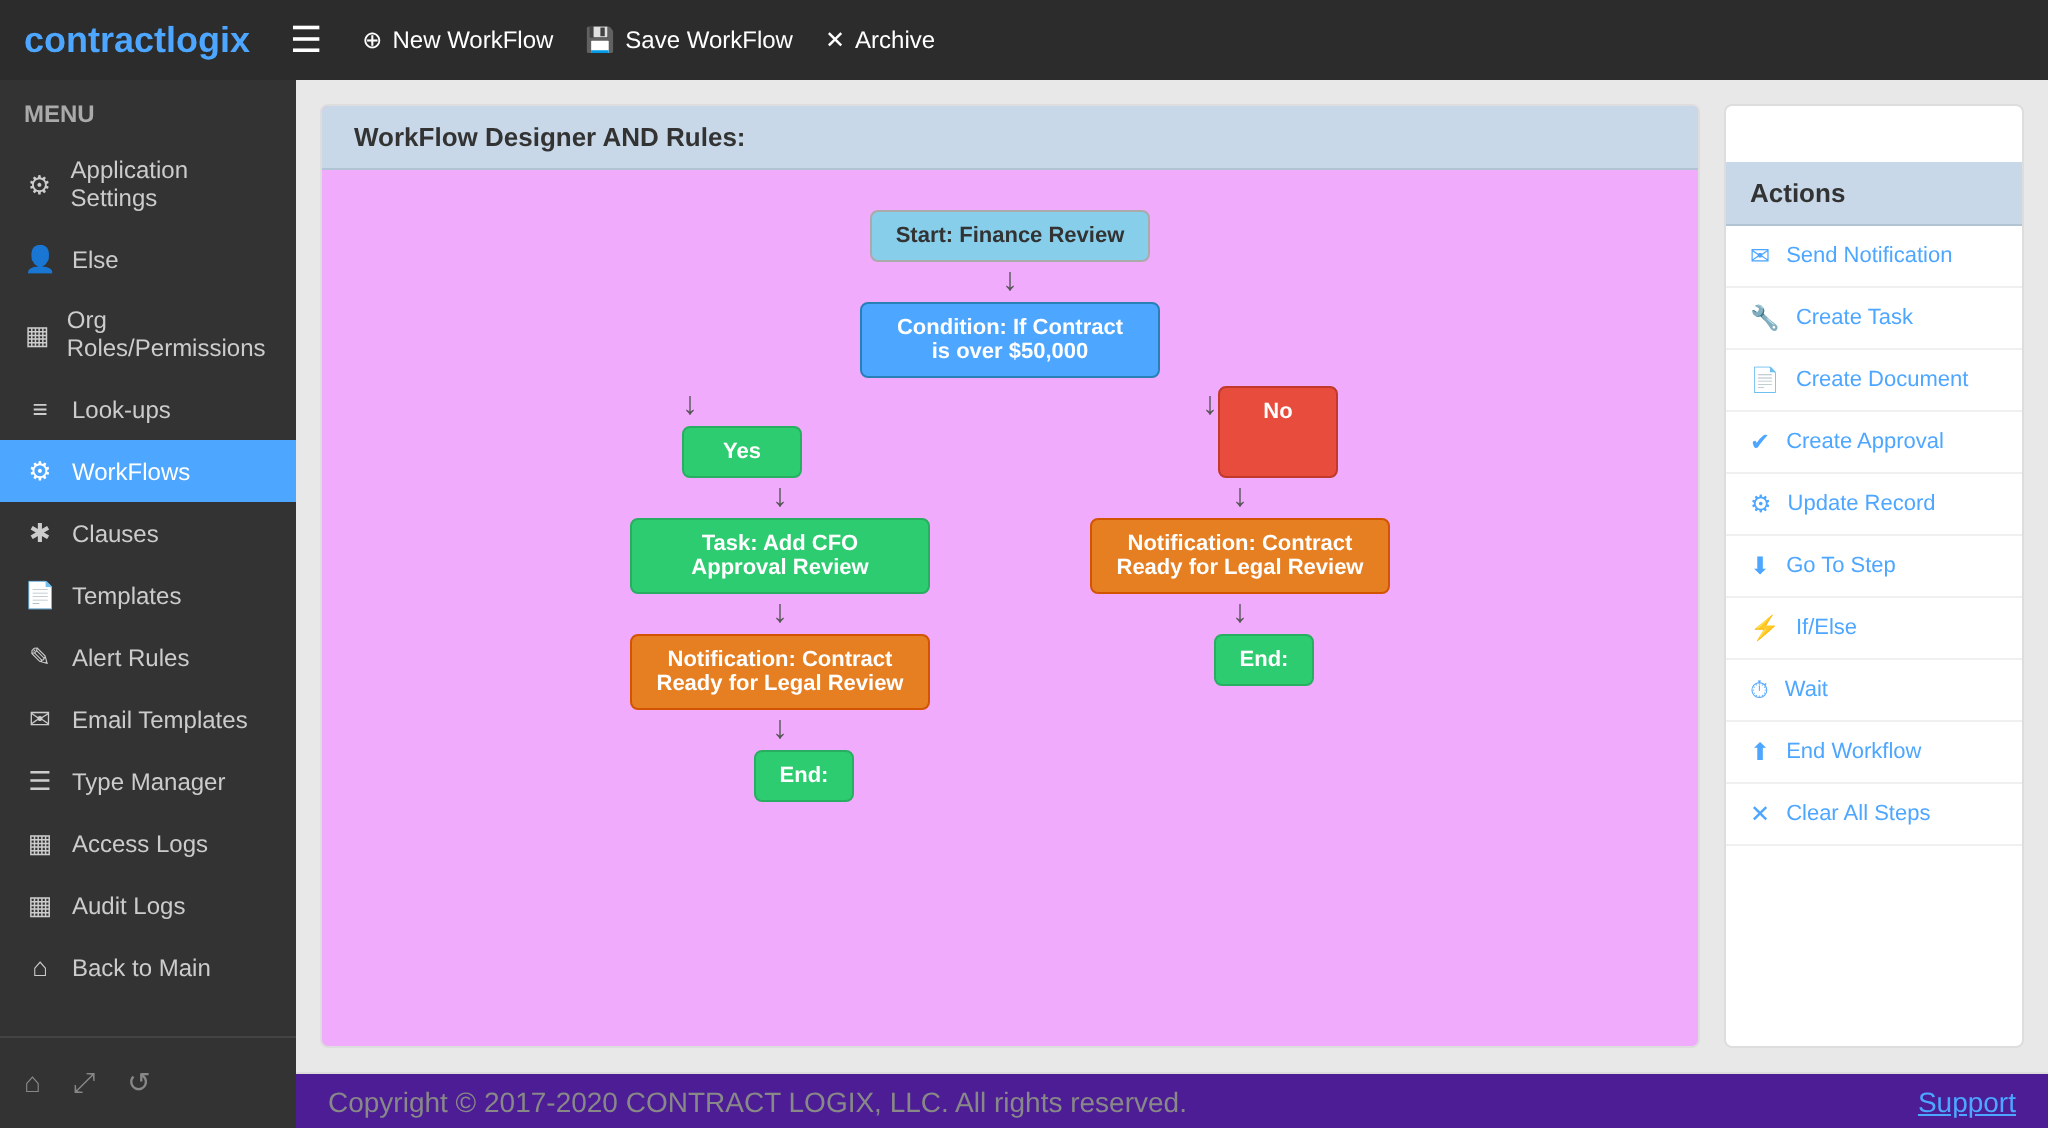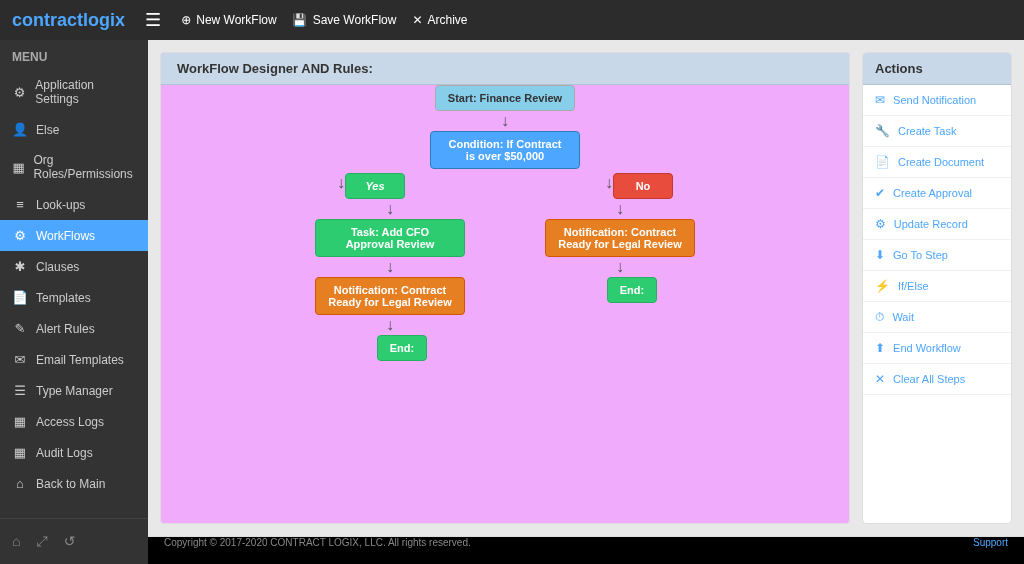--- a/index.html
+++ b/index.html
@@ -121,20 +121,21 @@
       font-size: 13px;
       font-weight: bold;
       color: #333;
       border-bottom: 1px solid #b0c4d4;
       flex-shrink: 0;
     }
 
     .designer-canvas {
       flex: 1;
       overflow-y: auto;
+      padding: 20px;
       position: relative;
       border-radius: 29px;
     }
 
     
     .flow-container {
       display: flex;
       flex-direction: column;
       align-items: center;
       gap: 0;
@@ -195,46 +196,48 @@
       flex-shrink: 0;
       overflow-y: auto;
     }
     .actions-header {
       background: #c8d8e8;
       padding: 8px 12px;
       font-size: 13px;
       font-weight: bold;
       color: #333;
       border-bottom: 1px solid #b0c4d4;
+      margin-top: 28px;
     }
     .action-item {
       display: flex;
       align-items: center;
       gap: 8px;
       padding: 8px 12px;
       font-size: 11px;
       color: #4da6ff;
       cursor: pointer;
       border-bottom: 1px solid #f0f0f0;
     }
     .action-icon { font-size: 12px; color: #4da6ff; }
 
     
     .footer {
-      background: #000000;
+      background: #4c1d95;
       border-top: 1px solid #ddd;
       height: 28px;
       display: flex;
+      align-items: center;
       justify-content: space-between;
       padding: 0 16px;
-      font-size: 10px;
+      font-size: 14px;
       color: #888;
       flex-shrink: 0;
     }
-    .footer-support { color: #4da6ff; cursor: pointer; }
+    .footer-support { color: #4da6ff; cursor: pointer; text-decoration: underline; }
 
     
     ::-webkit-scrollbar { width: 4px; height: 4px; }
     ::-webkit-scrollbar-track { background: #f0f0f0; }
     ::-webkit-scrollbar-thumb { background: #bbb; border-radius: 2px; }
   </style>
 </head>
 <body>
 
 <div class="topbar">
@@ -334,21 +337,21 @@
         <div class="designer-canvas">
 
           <div class="flow-container">
 
             <div class="flow-node node-start">Start: Finance Review</div>
             <div class="arrow arrow-down"></div>
 
             <div class="flow-node node-condition">Condition: If Contract is over $50,000</div>
 
             <div style="display:flex; width:100%; justify-content:center; gap:200px; margin-top:4px;">
-              <div style="display:flex; flex-direction:row; align-items:flex-start; gap:0;font-style:italic;">
+              <div style="display:flex; flex-direction:column; align-items:flex-start; gap:0;">
                 <div class="arrow arrow-down"></div>
                 <div class="flow-node node-yes">Yes</div>
               </div>
               <div style="display:flex; gap:0;">
                 <div class="arrow arrow-down"></div>
                 <div class="flow-node node-no">No</div>
               </div>
             </div>
 
             <div class="branch-row" style="align-items:flex-start; margin-top:0;">

